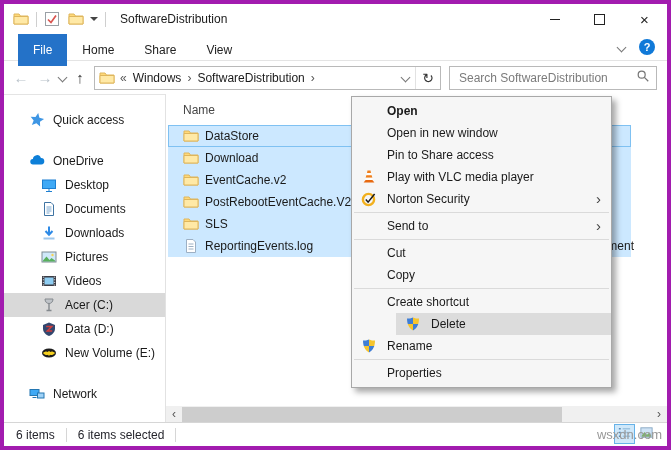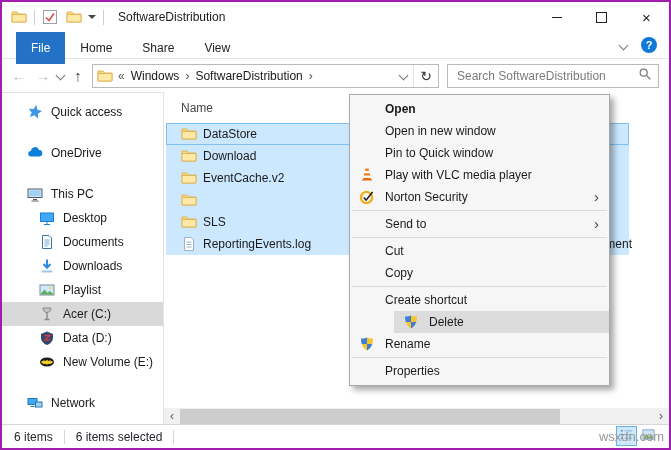--- a/index.html
+++ b/index.html
@@ -1,16 +1,16 @@
 <!DOCTYPE html>
 <html><head>
 <meta charset="utf-8">
 <style>
   html,body{margin:0;padding:0;background:#c9c9c9;}
-  .window{position:relative;width:671px;height:450px;box-sizing:border-box;border:2px solid #a21caf;
+  .window{position:relative;width:671px;height:450px;box-sizing:border-box;border:4px solid #a21caf;
     background:#fff;font-family:"Liberation Sans","DejaVu Sans",sans-serif;font-size:12px;color:#1a1a1a;overflow:hidden;}
   
   .titlebar{height:30px;display:flex;align-items:center;padding-left:9px;}
   .qat-sep{width:1px;height:15px;background:#cfcfcf;margin:0 7px;}
   .tb-icon{width:16px;height:16px;flex:none;display:inline-block;}
   .qat-caret{width:0;height:0;border-left:4px solid transparent;border-right:4px solid transparent;border-top:4px solid #444;margin-left:6px;}
   .title-text{margin-left:7px;}
   .win-controls{position:absolute;right:0;top:0;display:flex;height:30px;}
   .win-btn{width:45px;height:30px;display:flex;align-items:center;justify-content:center;}
   .glyph-min{width:10px;border-top:1px solid #222;display:block;}
@@ -37,21 +37,21 @@
   .addr-right{margin-left:auto;display:flex;align-items:center;height:100%;}
   .addr-chev-btn{width:20px;display:flex;align-items:center;justify-content:center;height:100%;}
   .addr-vsep{width:1px;height:100%;background:#e2e2e2;}
   .addr-refresh{width:24px;text-align:center;color:#333;font-size:14px;}
   .search-box{flex:1;height:24px;border:1px solid #b9b9b9;background:#fff;margin-left:8px;margin-right:5px;
     display:flex;align-items:center;padding:0 6px 0 9px;box-sizing:border-box;}
   .search-box input{border:none;outline:none;flex:1;font-family:inherit;font-size:12px;color:#444;background:transparent;padding:0;}
   .search-box input::placeholder{color:#7b7b7b;opacity:1;}
   
   .main{position:absolute;top:90px;left:0;right:0;bottom:23px;display:flex;}
-  .sidebar{width:162px;flex:none;border-right:1px solid #e2e2e2;padding-top:8px;box-sizing:border-box;overflow:hidden;}
+  .sidebar{width:162px;flex:none;border-right:1px solid #e2e2e2;padding-top:14px;box-sizing:border-box;overflow:hidden;}
   .side-item{height:24px;display:flex;align-items:center;padding-left:25px;}
   .side-item.child{padding-left:37px;}
   .side-item.gap{margin-top:17px;}
   .side-item.selected{background:#d9d9d9;align-items:center;}
   .side-item .icon{width:16px;height:16px;margin-right:8px;flex:none;}
   .content{flex:1;position:relative;overflow:hidden;background:#fff;}
   .name-lbl{position:absolute;left:17px;top:9px;color:#454545;}
   .sort-chev{position:absolute;left:221px;top:4px;width:7px;height:7px;border-left:1px solid #999;border-top:1px solid #999;transform:rotate(45deg);}
   .rows{position:absolute;top:31px;left:2px;}
   .row{width:463px;height:22px;display:flex;align-items:center;position:relative;}
@@ -181,30 +181,20 @@
           <span>Quick access</span>
         </div>
         <div class="side-item gap">
           <span class="icon">
             <svg width="16" height="16" viewBox="0 0 16 16">
               <path d="M4.2 11.5a2.8 2.8 0 01-.3-5.6 4.1 4.1 0 018-.9 2.9 2.9 0 01.3 6.5z" fill="#0d7fd8"></path>
             </svg>
           </span>
           <span>OneDrive</span>
         </div>
-        <div class="side-item gap">
-          <span class="icon">
-            <svg width="16" height="16" viewBox="0 0 16 16">
-              <rect x="1" y="3" width="14" height="8.5" fill="#d7ebfa" stroke="#5a5b5e"></rect>
-              <rect x="2.3" y="4.3" width="11.4" height="6" fill="#9fd2f7"></rect>
-              <path d="M6 13.5h4M4.5 15h7" stroke="#5a5b5e"></path>
-            </svg>
-          </span>
-          <span>This PC</span>
-        </div>
         <div class="side-item child">
           <span class="icon">
             <svg width="16" height="16" viewBox="0 0 16 16">
               <rect x="1.5" y="3" width="13" height="8.5" fill="#3fa9f5" stroke="#1d7fd1"></rect>
               <path d="M8 11.5v2.5M5 14.5h6" stroke="#1d7fd1"></path>
             </svg>
           </span>
           <span>Desktop</span>
         </div>
         <div class="side-item child">
@@ -226,21 +216,31 @@
           <span>Downloads</span>
         </div>
         <div class="side-item child">
           <span class="icon">
             <svg width="16" height="16" viewBox="0 0 16 16">
               <rect x="1" y="3" width="14" height="10" fill="#cfe8fa" stroke="#7f8b94"></rect>
               <path d="M2 11.5l3.5-4 3 3.5 2-2 3.5 2.5v1H2z" fill="#58b05c"></path>
               <circle cx="11.5" cy="6" r="1.2" fill="#f7d354"></circle>
             </svg>
           </span>
-          <span>Playlist</span>
+          <span>Pictures</span>
+        </div>
+        <div class="side-item child">
+          <span class="icon">
+            <svg width="16" height="16" viewBox="0 0 16 16">
+              <rect x="1" y="3" width="14" height="10" fill="#3c3c44"></rect>
+              <rect x="3.5" y="4.5" width="9" height="7" fill="#8ecdf2"></rect>
+              <path d="M1.8 4.2h1.4M1.8 6.8h1.4M1.8 9.4h1.4M1.8 12h1.4M12.8 4.2h1.4M12.8 6.8h1.4M12.8 9.4h1.4M12.8 12h1.4" stroke="#cfd2d6"></path>
+            </svg>
+          </span>
+          <span>Videos</span>
         </div>
         <div class="side-item child selected">
           <span class="icon">
             <svg width="16" height="16" viewBox="0 0 16 16">
               <path d="M4 2c0 3 2 4.5 4 4.5S12 5 12 2z" fill="#c0c4c9" stroke="#84898e"></path>
               <path d="M8 6.5V13M5.5 13.5h5" stroke="#84898e" stroke-width="1.4"></path>
             </svg>
           </span>
           <span>Acer (C:)</span>
         </div>
@@ -307,20 +307,21 @@
             <span class="fname">EventCache.v2</span>
             <span class="ftype">File folder</span>
           </div>
           <div class="row selected">
             <span class="icon">
               <svg width="16" height="16" viewBox="0 0 16 16">
                 <path d="M1 3h5l1.5 2H15v8H1z" fill="#ffd978" stroke="#dfb65c"></path>
                 <path d="M1 5.5h14V13H1z" fill="#ffe9a6" stroke="#dfb65c"></path>
               </svg>
             </span>
+            <span class="fname">PostRebootEventCache.V2</span>
             <span class="ftype">File folder</span>
           </div>
           <div class="row selected">
             <span class="icon">
               <svg width="16" height="16" viewBox="0 0 16 16">
                 <path d="M1 3h5l1.5 2H15v8H1z" fill="#ffd978" stroke="#dfb65c"></path>
                 <path d="M1 5.5h14V13H1z" fill="#ffe9a6" stroke="#dfb65c"></path>
               </svg>
             </span>
             <span class="fname">SLS</span>
@@ -342,21 +343,21 @@
         <span class="hs-thumb"></span>
         <span class="hs-fill"></span>
         <span class="hs-arrow">›</span>
       </div>
     </div>
   </div>
 
   <div class="context-menu" id="ctxmenu">
       <div class="menu-item bold"><span>Open</span></div>
       <div class="menu-item"><span>Open in new window</span></div>
-      <div class="menu-item"><span>Pin to Quick window</span></div>
+      <div class="menu-item"><span>Pin to Share access</span></div>
       <div class="menu-item"><span class="micon">
           <svg width="16" height="16" viewBox="0 0 16 16">
             <path d="M6.5 1.5h3L10 4H6z" fill="#ef7d1a"></path>
             <path d="M5.8 4h4.4l.5 2.2H5.3z" fill="#fffdf8"></path>
             <path d="M5.3 6.2h5.4l.6 2.6H4.7z" fill="#ef7d1a"></path>
             <path d="M4.7 8.8h6.6l.5 2.2H4.2z" fill="#fffdf8"></path>
             <path d="M2.6 13.5L4.6 11h6.8l2 2.5z" fill="#e8690f"></path>
           </svg>
         </span><span>Play with VLC media player</span></div>
       <div class="menu-item"><span class="micon">

